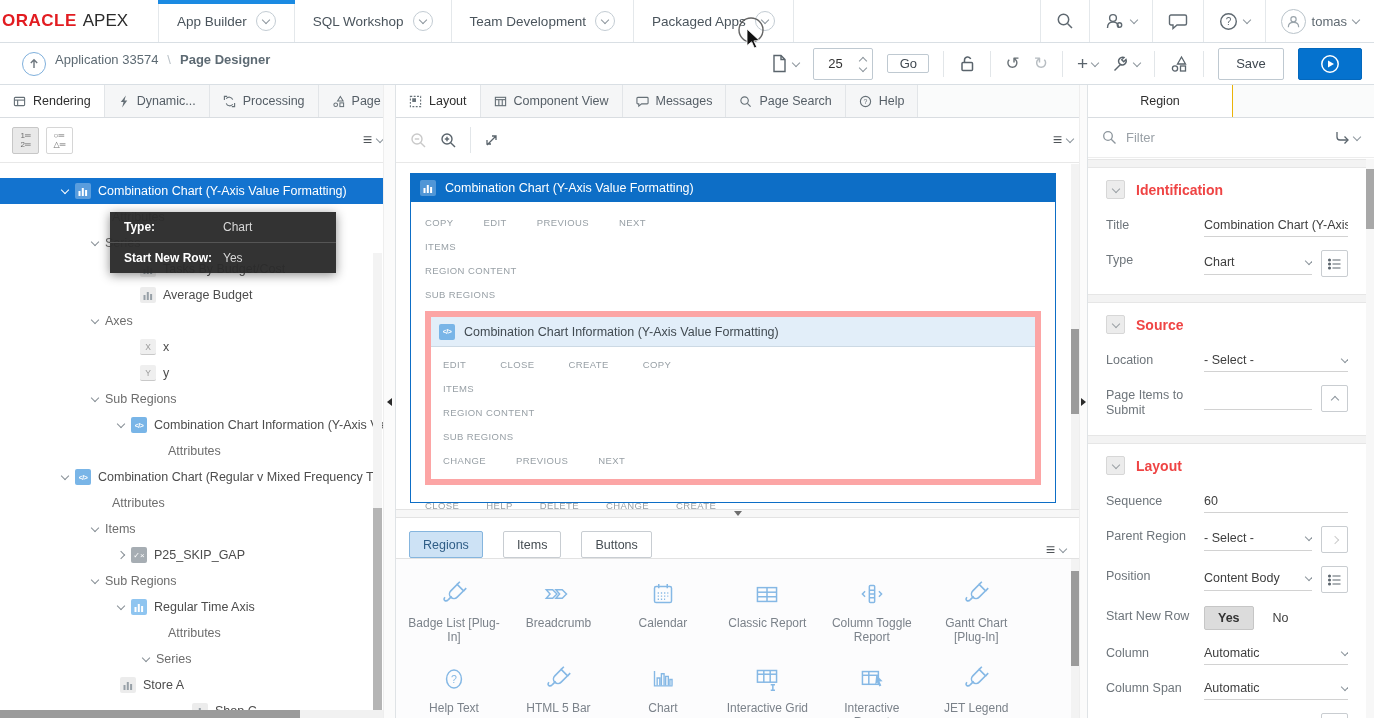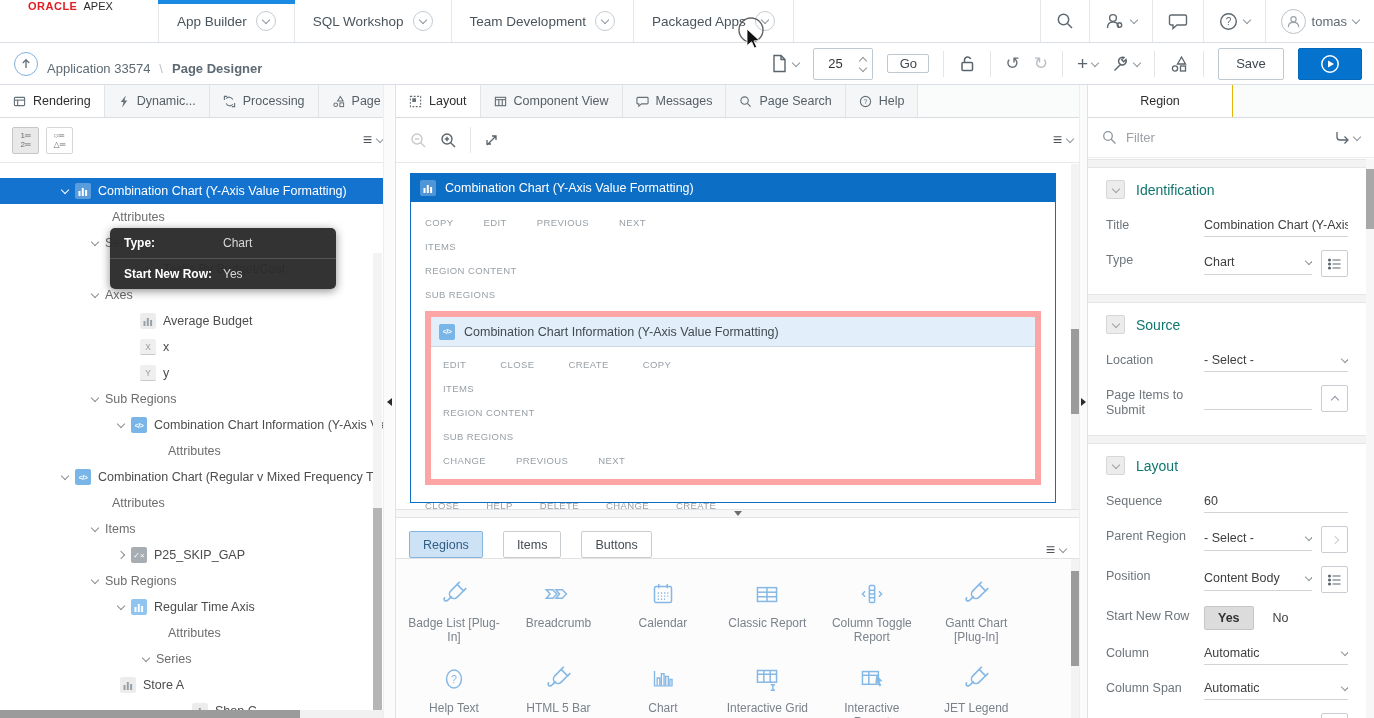--- a/index.html
+++ b/index.html
@@ -3,37 +3,37 @@
 <meta charset="utf-8">
 <style>
   *{box-sizing:border-box;margin:0;padding:0}
   body{font-family:"Liberation Sans",sans-serif;background:#fff;color:#333}
   #app{position:relative;width:1374px;height:718px;overflow:hidden;background:#fff}
   svg{display:block}
   .ico{display:inline-flex;align-items:center;justify-content:center;flex:none}
 
   
   .hdr{position:absolute;top:0;left:0;right:0;height:43px;background:#fff;border-bottom:1px solid #d9dfe4;display:flex;align-items:stretch}
-  .logo{width:158px;display:flex;padding-left:28px;font-size:11px}
+  .logo{width:158px;display:flex;align-items:center;padding-left:2px;font-size:17px}
   .logo .o{color:#e21c21;font-weight:bold;letter-spacing:.5px}
   .logo .a{color:#2b2b2b;margin-left:6px}
   .htabs{display:flex;align-items:stretch}
   .htab{display:flex;align-items:center;gap:9px;padding:0 18px;border-right:1px solid #e4e8eb;font-size:13.5px;color:#4a545c;position:relative;background:#fff;cursor:pointer}
   .htab:first-child{border-left:1px solid #e4e8eb}
   .htab.act::before{content:"";position:absolute;top:0;left:-1px;right:-1px;height:4px;background:#1b8ae2}
   .cchev{width:20px;height:20px;border:1px solid #c3ccd3;border-radius:50%;display:flex;align-items:center;justify-content:center}
   .chev{width:6px;height:6px;border-right:1.4px solid #8d969d;border-bottom:1.4px solid #8d969d;transform:rotate(45deg);margin-top:-2px;flex:none}
   .chev.up{transform:rotate(-135deg);margin-top:2px}
   .hicons{margin-left:auto;display:flex;height:100%}
   .hic{display:flex;align-items:center;justify-content:center;gap:6px;border-left:1px solid #e4e8eb;padding:0 15px;color:#5f6971;cursor:pointer;font-size:13px}
   .avatar{width:25px;height:25px;border:1px solid #b9c3ca;border-radius:50%;display:flex;align-items:center;justify-content:center}
 
   
   .tb2{position:absolute;top:43px;left:0;right:0;height:42px;background:#fff;border-bottom:1px solid #d9dfe4;display:flex;align-items:center}
-  .crumb{display:flex;align-items:flex-end;gap:9px;padding-left:14px;font-size:13px;color:#5d6a73}
+  .crumb{display:flex;align-items:flex-start;gap:9px;padding-left:22px;font-size:13px;color:#5d6a73}
   .crumb .sep{color:#b9c1c7}
   .crumb .pg{font-weight:bold;color:#5d6a73}
   .upcirc{width:24px;height:24px;border:1.5px solid #7fb0dc;border-radius:50%;display:flex;align-items:center;justify-content:center;color:#6c757c}
   .t2right{margin-left:auto;display:flex;align-items:center;gap:14px;padding-right:12px}
   .btn{border:1px solid #bfc9d1;border-radius:2px;background:#fff;font-size:13px;color:#3f4850;display:inline-flex;align-items:center;justify-content:center;cursor:pointer}
   .btn.go{width:42px;height:19px}
   .btn.save{width:66px;height:32px}
   .btn.run{width:64px;height:32px;background:#0572ce;border-color:#0468bd}
   .spin{width:60px;height:32px;border:1px solid #bfc9d1;border-radius:2px;display:flex;align-items:center;background:#fff}
   .spin .val{flex:1;text-align:center;font-size:13px;color:#333}
@@ -73,21 +73,21 @@
   .ic-xy{background:#efefef;color:#9b9b9b;font-size:8.5px;border-bottom:1px solid #c9c9c9}
   .ic-sw{background:#a6adb3;color:#fff;font-size:8px}
   .lvsb{position:absolute;top:168px;right:13px;bottom:8px;width:9px;background:#f3f3f3}
   .lvsb .thumb{position:absolute;left:0;right:0;top:255px;height:275px;background:#b5b5b5}
   .lhsb{position:absolute;left:0;bottom:0;height:8px;width:383px;background:#f1f1f1}
   .lhsb .thumb{position:absolute;left:0;top:0;bottom:0;width:300px;background:#9b9b9b}
   .lsplit{position:absolute;top:0;right:0;bottom:0;width:12px;background:#fbfbfb;border-left:1px solid #eee;display:flex;align-items:center;justify-content:center}
   .tri-l{width:0;height:0;border-top:4px solid transparent;border-bottom:4px solid transparent;border-right:5px solid #2b2b2b}
   .tri-r{width:0;height:0;border-top:4px solid transparent;border-bottom:4px solid transparent;border-left:5px solid #2b2b2b}
   .tri-d{width:0;height:0;border-left:4px solid transparent;border-right:4px solid transparent;border-top:5px solid #6e6e6e}
-  .ttip{position:absolute;left:110px;top:228px;width:226px;background:rgba(43,43,43,.96);border-radius:5px;box-shadow:0 2px 10px rgba(0,0,0,.45);z-index:30;color:#fff;font-size:12px}
+  .ttip{position:absolute;left:110px;top:212px;width:226px;background:rgba(43,43,43,.96);border-radius:0;box-shadow:0 2px 10px rgba(0,0,0,.45);z-index:30;color:#fff;font-size:12px}
   .ttrow{display:grid;grid-template-columns:1fr 1fr;padding:8px 14px}
   .ttrow+.ttrow{border-top:1px solid #555}
   .ttlab{font-weight:bold}
   .ttval{color:#d8d8d8}
 
   
   .ctb{height:45px;border-bottom:1px solid #e8e8e8;display:flex;align-items:center;padding:0 14px;gap:13px}
   .canvas{position:absolute;top:79px;left:0;right:8px;height:345px;overflow:hidden;background:#fff}
   .region{position:absolute;left:14px;top:9px;width:646px;height:330px;border:1px solid #0d6ec6;background:#fff}
   .rhead{height:28px;background:#0d6ec6;color:#fff;display:flex;align-items:center;gap:9px;padding:0 9px;font-size:12.5px}
@@ -117,21 +117,21 @@
   .rptab::after{content:"";position:absolute;left:0;right:0;bottom:-1px;height:1px;background:#fff}
   .frow{height:40px;display:flex;align-items:center;padding:0 14px;gap:9px;border-bottom:1px solid #ededed}
   .finput{border:0;outline:0;flex:1;font-size:13px;color:#3e3e3e;background:transparent}
   .finput::placeholder{color:#9aa1a7}
   .props{position:absolute;top:74px;left:0;right:8px;bottom:0;overflow:hidden;background:#fff}
   .sgap{height:9px;background:#f3f3f3;border-top:1px solid #e6e6e6;border-bottom:1px solid #e6e6e6}
   .sect{padding:12px 18px 4px}
   .shead{display:flex;align-items:center;gap:11px;margin-bottom:16px}
   .collbtn{width:19px;height:19px;background:#ececec;border:1px solid #d7d7d7;border-radius:2px;display:flex;align-items:center;justify-content:center;cursor:pointer}
   .collbtn .chev{border-color:#9aa0a5}
-  .stitle{font-weight:normal;font-size:14px;color:#0f766e}
+  .stitle{font-weight:bold;font-size:14px;color:#ef4444}
   .fld{display:flex;align-items:flex-start;margin-bottom:13px;font-size:12.5px}
   .flabel{width:98px;color:#6e757b;flex:none;line-height:15px;padding-top:3px}
   .fctl{flex:1;display:flex;align-items:center;gap:9px}
   .uline{flex:1;border-bottom:1px solid #d2d2d2;display:flex;align-items:center;justify-content:space-between;padding:2px 0 4px;color:#3e3e3e;min-height:22px;overflow:hidden;white-space:nowrap}
   .inp{border:0;outline:0;width:100%;font:inherit;color:#3e3e3e;background:transparent}
   .sqbtn{width:27px;height:27px;border:1px solid #c9cdd1;border-radius:2px;background:#fff;display:flex;align-items:center;justify-content:center;flex:none;cursor:pointer}
   .sqbtn.dis .chev{border-color:#ccc}
   .tyes{background:#dcdcdc;border:1px solid #c6c6c6;border-radius:2px;padding:4px 13px;font-weight:bold;color:#333;cursor:pointer}
   .tno{padding:4px 10px;color:#3e3e3e;cursor:pointer}
   .rpsb{position:absolute;right:0;top:74px;bottom:0;width:8px;background:#f7f7f7}
@@ -357,34 +357,34 @@
       <div class="trow" style="padding-left:140px">
         <span class="ticon ic-chart">
             <svg width="10" height="10" viewBox="0 0 10 10" fill="currentColor">
               <rect x="0.5" y="5" width="2" height="5"></rect>
               <rect x="3.8" y="2" width="2" height="8"></rect>
               <rect x="7.1" y="4" width="2" height="6"></rect>
             </svg>
           </span>
         <span>Tasks By Budget/Cost</span>
       </div>
-      <div class="trow" style="padding-left:92px">
-          <span class="tc"></span>
-          <span class="grp">Axes</span>
-        </div>
       <div class="trow" style="padding-left:140px">
         <span class="ticon ic-chart">
             <svg width="10" height="10" viewBox="0 0 10 10" fill="currentColor">
               <rect x="0.5" y="5" width="2" height="5"></rect>
               <rect x="3.8" y="2" width="2" height="8"></rect>
               <rect x="7.1" y="4" width="2" height="6"></rect>
             </svg>
           </span>
         <span>Average Budget</span>
       </div>
+      <div class="trow" style="padding-left:92px">
+          <span class="tc"></span>
+          <span class="grp">Axes</span>
+        </div>
       <div class="trow" style="padding-left:140px">
           <span class="ticon ic-xy">X</span>
           <span>x</span>
         </div>
       <div class="trow" style="padding-left:140px">
           <span class="ticon ic-xy">Y</span>
           <span>y</span>
         </div>
       <div class="trow" style="padding-left:92px">
           <span class="tc"></span>

